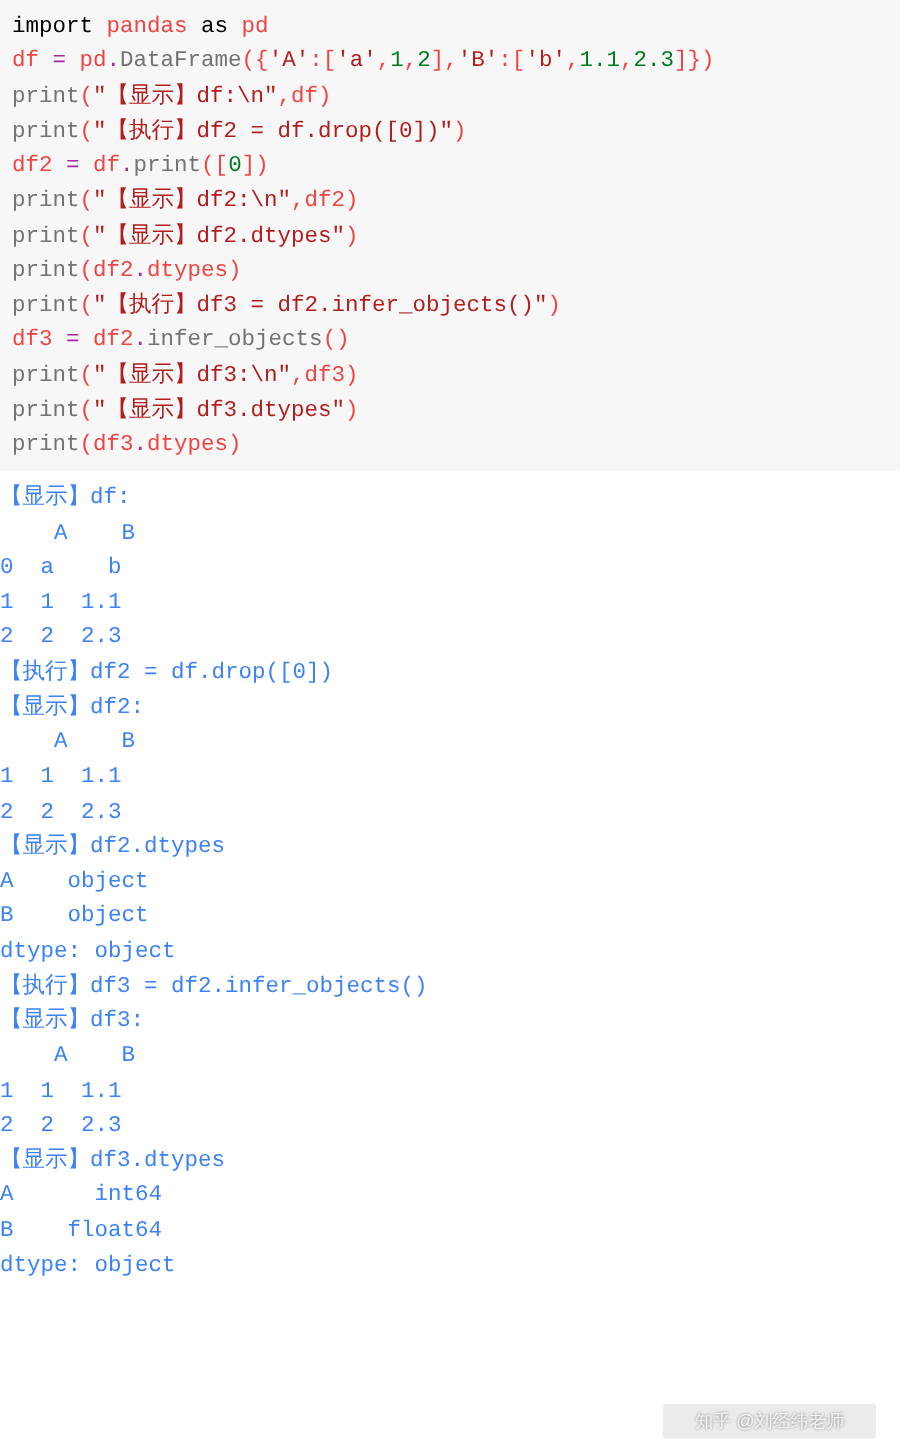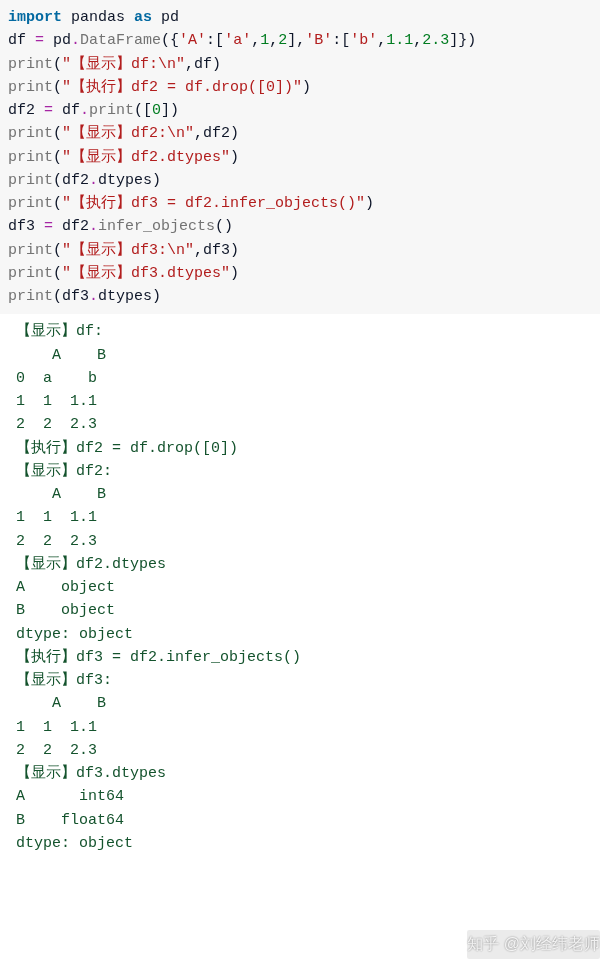--- a/index.html
+++ b/index.html
@@ -14,41 +14,41 @@
   }
   .code-block {
     background: #f7f7f7;
     padding: 6px 8px;
     box-sizing: border-box;
     white-space: pre;
     overflow: hidden;
   }
   .output-block {
     background: #ffffff;
-    padding: 6px 16px;
+    padding: 6px 0;
     white-space: pre;
     font-family: Consolas, Monaco, "Courier New", monospace;
     font-size: 15px;
-    color: #14532d;
+    color: #3b82f6;
   }
-  .kw { color: #0369a1; font-weight: bold; }        
-  .nm { color: #0f172a; }                            
+  .kw { color: #000000; font-weight: normal; }        
+  .nm { color: #ef4444; }                            
   .op { color: #a626a4; }                            
   .fn { color: #737373; }                            
   .str{ color: #b21d1d; }                            
   .num{ color: #007c20; }
   .watermark {
     position: fixed;
-    right: 0;
+    right: 16px;
     bottom: 8px;
     font-family: Arial, sans-serif;
-    font-size: 16px;
+    font-size: 12px;
     color: rgba(255,255,255,0.85);
     background: rgba(0,0,0,0.08);
-    padding: 2px 0;
+    padding: 2px 21px;
     border-radius: 2px;
     text-shadow: 0 0 2px rgba(0,0,0,0.5);
   }
 </style>
 </head>
 <body>
 
 <div class="code-block"><span class="kw">import</span><span class="nm"> pandas </span><span class="kw">as</span><span class="nm"> pd</span>
 <span class="nm">df </span><span class="op">=</span><span class="nm"> pd</span><span class="op">.</span><span class="fn">DataFrame</span><span class="nm">({</span><span class="str">'A'</span><span class="nm">:[</span><span class="str">'a'</span><span class="nm">,</span><span class="num">1</span><span class="nm">,</span><span class="num">2</span><span class="nm">],</span><span class="str">'B'</span><span class="nm">:[</span><span class="str">'b'</span><span class="nm">,</span><span class="num">1.1</span><span class="nm">,</span><span class="num">2.3</span><span class="nm">]})</span>
 <span class="fn">print</span><span class="nm">(</span><span class="str">"【显示】df:\n"</span><span class="nm">,df)</span>

